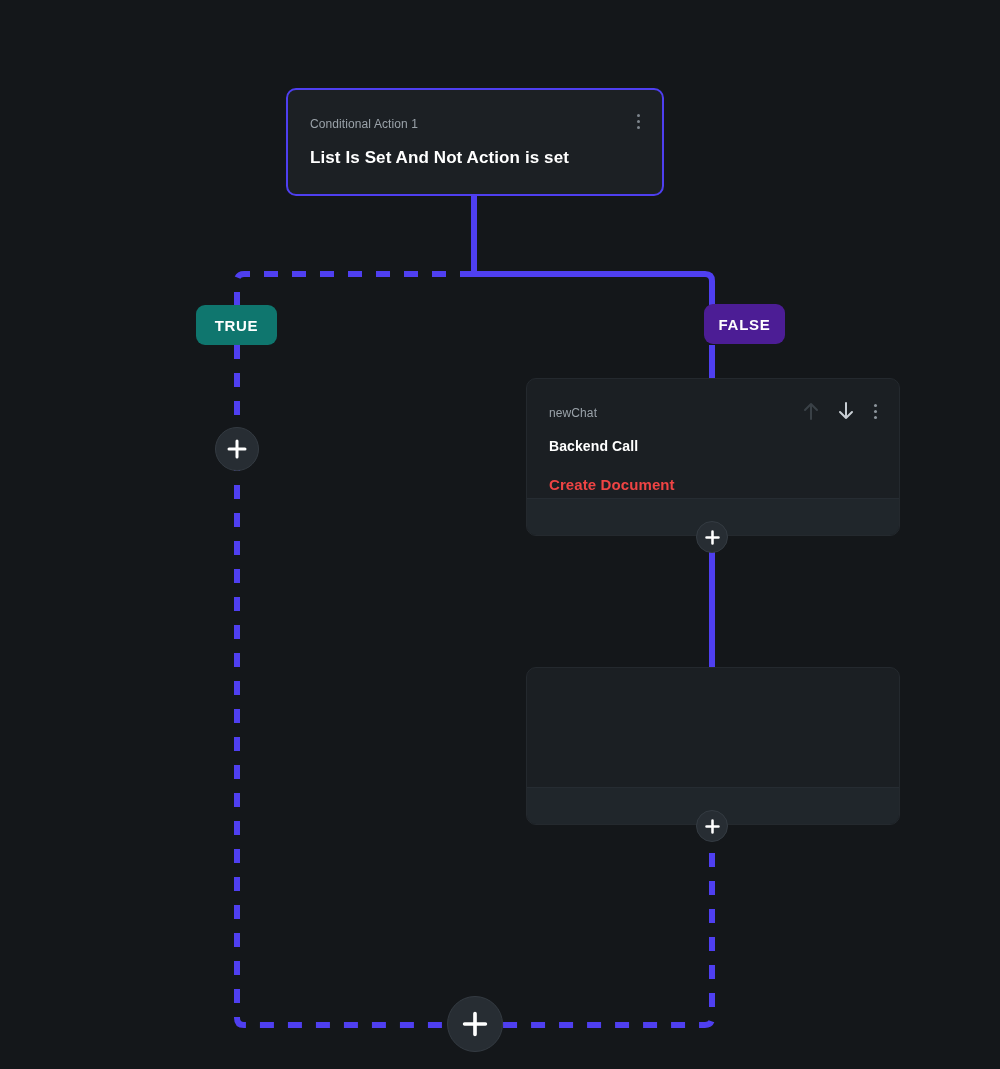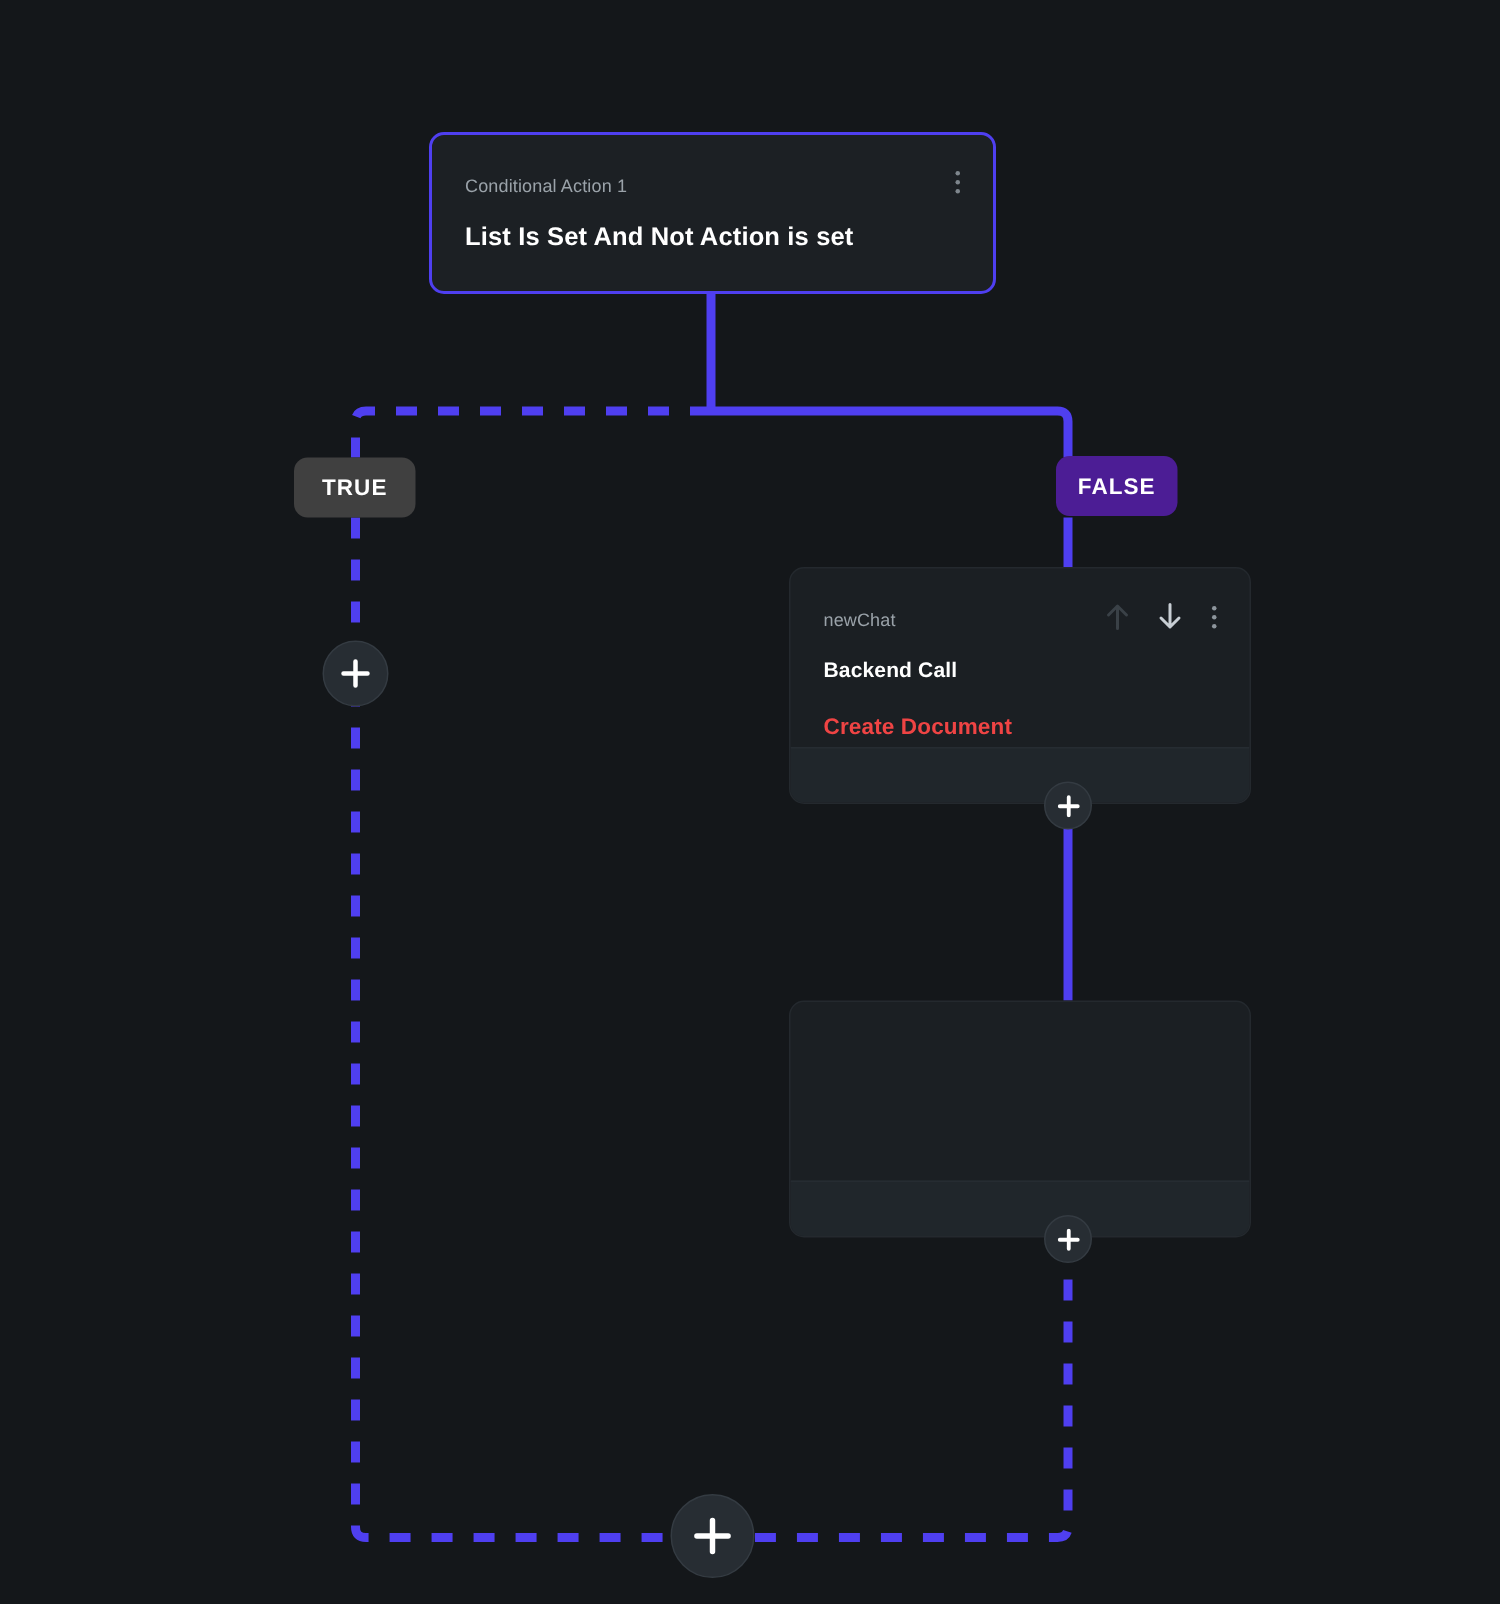--- a/index.html
+++ b/index.html
@@ -35,21 +35,21 @@
   }
   .node-cond {
     left: 286px;
     top: 88px;
     width: 378px;
     height: 108px;
     background: #1c2024;
     border: 2px solid #4f3ff0;
   }
   .node-plain {
-    width: 308px;
+    width: 374px;
     background: #1b1f23;
     border: 1px solid #24292e;
     overflow: hidden;
   }
   .node-backend { left: 526px; top: 378px; height: 158px; }
   .node-action2 { left: 526px; top: 667px; height: 158px; }
 
   .node-body {
     padding: 24px 22px 0 22px;
     position: relative;
@@ -114,21 +114,21 @@
     align-items: center;
     justify-content: center;
     color: #ffffff;
     font-size: 15px;
     font-weight: bold;
     letter-spacing: .7px;
     box-sizing: border-box;
   }
   .badge-true {
     left: 196px; top: 305px; width: 81px;
-    background: #404040;
+    background: #0f766e;
   }
   .badge-false {
     left: 672px; top: 304px; width: 81px;
     background: #4c1d95;
     margin-left: 32px;
   }
 
   
   .plus {
     position: absolute;

